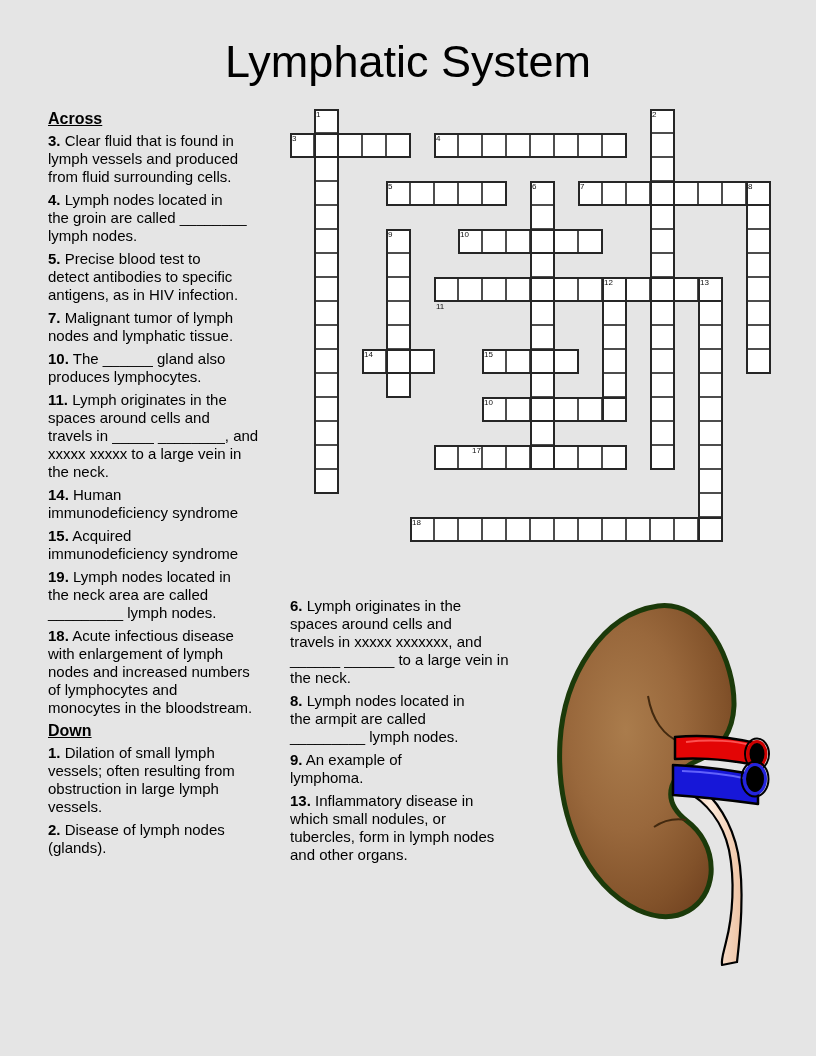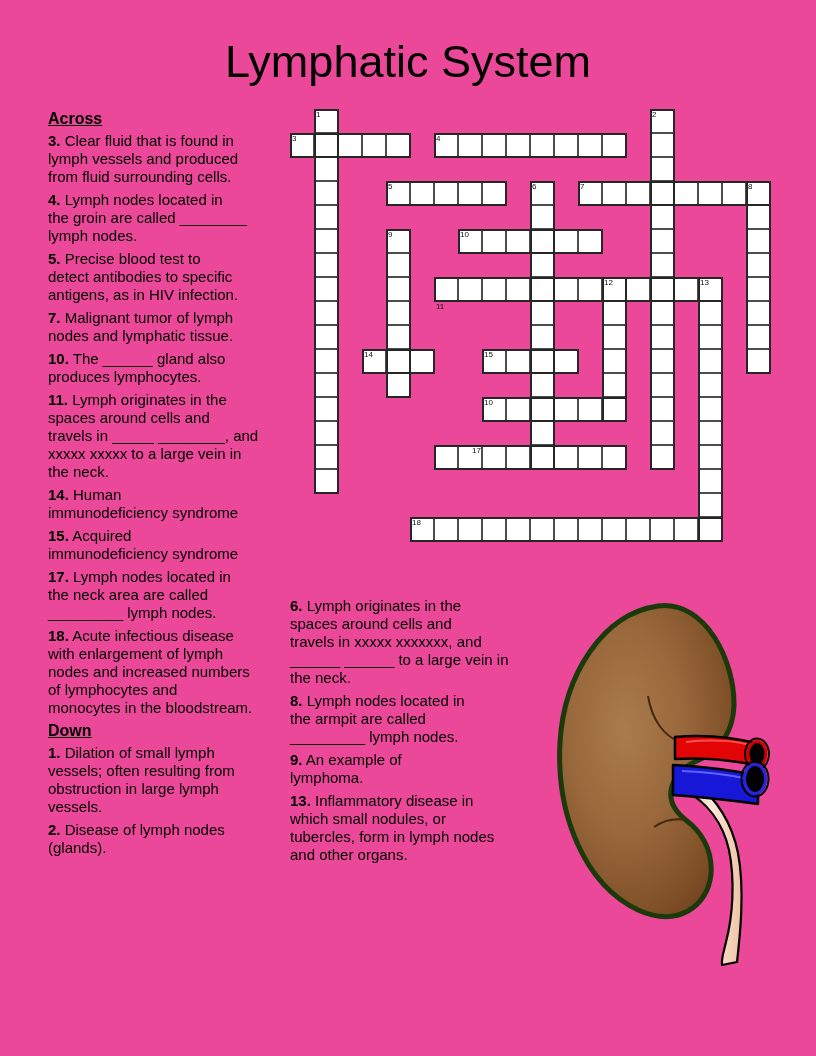--- a/index.html
+++ b/index.html
@@ -1,18 +1,18 @@
 <!DOCTYPE html>
 <html><head>
 <meta charset="utf-8">
 <style>
   * { box-sizing: border-box; }
   html, body { margin: 0; padding: 0; background: #fff; }
   .page {
-    position: relative; width: 816px; height: 1056px; background: #ec4899;
+    position: relative; width: 816px; height: 1056px; background: #e5e5e5;
     font-family: "Liberation Sans", sans-serif; color: #000; overflow: hidden;
   }
   .title {
     position: absolute; top: 36px; left: 0; width: 100%;
     text-align: center; font-size: 45px; font-weight: 400; margin: 0;
     letter-spacing: 0px; color: #000;
   }
   .clue-col { position: absolute; font-size: 15px; line-height: 18px; }
   #col-left   { left: 48px;  top: 110px; width: 238px; }
   #col-middle { left: 290px; top: 597px; width: 248px; }
@@ -65,21 +65,21 @@
 produces lymphocytes.</span></p>
         <p class="clue"><b>11.</b><span> Lymph originates in the
 spaces around cells and
 travels in _____ ________, and
 xxxxx xxxxx to a large vein in
 the neck.</span></p>
         <p class="clue"><b>14.</b><span> Human
 immunodeficiency syndrome</span></p>
         <p class="clue"><b>15.</b><span> Acquired
 immunodeficiency syndrome</span></p>
-        <p class="clue"><b>17.</b><span> Lymph nodes located in
+        <p class="clue"><b>19.</b><span> Lymph nodes located in
 the neck area are called
 _________ lymph nodes.</span></p>
         <p class="clue"><b>18.</b><span> Acute infectious disease
 with enlargement of lymph
 nodes and increased numbers
 of lymphocytes and
 monocytes in the bloodstream.</span></p>
       </div>
     <div id="down-header-block" class="clue-header">Down</div>
     <div id="down-clues-left">

